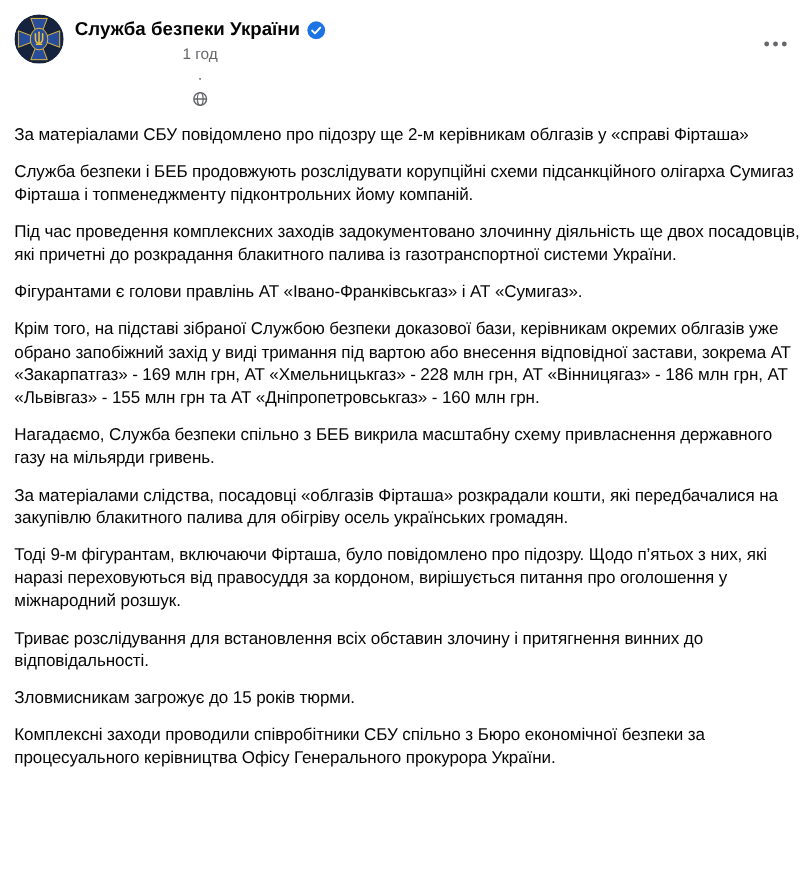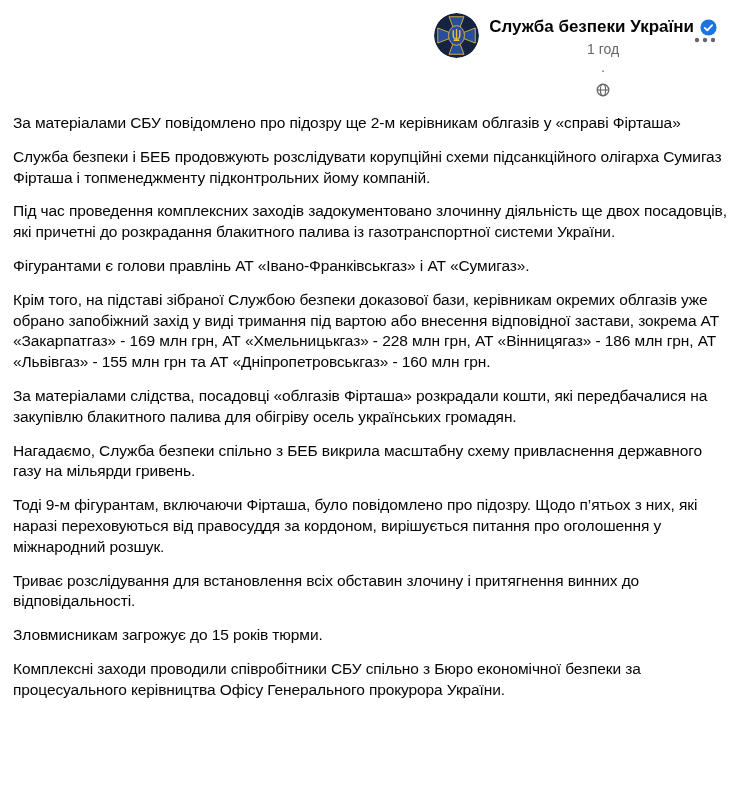--- a/index.html
+++ b/index.html
@@ -17,21 +17,20 @@
   .post-card {
     width: 733px;
     background: #ffffff;
     position: relative;
   }
   .header {
     display: flex;
     align-items: flex-start;
     padding: 13px 16px 0 13px;
     position: relative;
-    justify-content: flex-end;
   }
   .avatar {
     width: 45px;
     height: 45px;
     border-radius: 50%;
     overflow: hidden;
     flex: 0 0 45px;
     cursor: pointer;
   }
   .avatar svg { display: block; }
@@ -143,21 +142,21 @@
     </div>
 
   </div>
 
   <div class="content">
     <p>За матеріалами СБУ повідомлено про підозру ще 2-м керівникам облгазів у «справі Фірташа»</p>
     <p>Служба безпеки і БЕБ продовжують розслідувати корупційні схеми підсанкційного олігарха Сумигаз Фірташа і топменеджменту підконтрольних йому компаній.</p>
     <p>Під час проведення комплексних заходів задокументовано злочинну діяльність ще двох посадовців, які причетні до розкрадання блакитного палива із газотранспортної системи України.</p>
     <p>Фігурантами є голови правлінь АТ «Івано-Франківськгаз» і АТ «Сумигаз».</p>
     <p>Крім того, на підставі зібраної Службою безпеки доказової бази, керівникам окремих облгазів уже обрано запобіжний захід у виді тримання під вартою або внесення відповідної застави, зокрема АТ «Закарпатгаз» - 169 млн грн, АТ «Хмельницькгаз» - 228 млн грн, АТ «Вінницягаз» - 186 млн грн, АТ «Львівгаз» - 155 млн грн та АТ «Дніпропетровськгаз» - 160 млн грн.</p>
+    <p>Нагадаємо, Служба безпеки спільно з БЕБ викрила масштабну схему привласнення державного газу на мільярди гривень.</p>
     <p>За матеріалами слідства, посадовці «облгазів Фірташа» розкрадали кошти, які передбачалися на закупівлю блакитного палива для обігріву осель українських громадян.</p>
-    <p>Нагадаємо, Служба безпеки спільно з БЕБ викрила масштабну схему привласнення державного газу на мільярди гривень.</p>
     <p>Тоді 9-м фігурантам, включаючи Фірташа, було повідомлено про підозру. Щодо п’ятьох з них, які наразі переховуються від правосуддя за кордоном, вирішується питання про оголошення у міжнародний розшук.</p>
     <p>Триває розслідування для встановлення всіх обставин злочину і притягнення винних до відповідальності.</p>
     <p>Зловмисникам загрожує до 15 років тюрми.</p>
     <p>Комплексні заходи проводили співробітники СБУ спільно з Бюро економічної безпеки за процесуального керівництва Офісу Генерального прокурора України.</p>
   </div>
 
 </div>
 
 </body></html>

